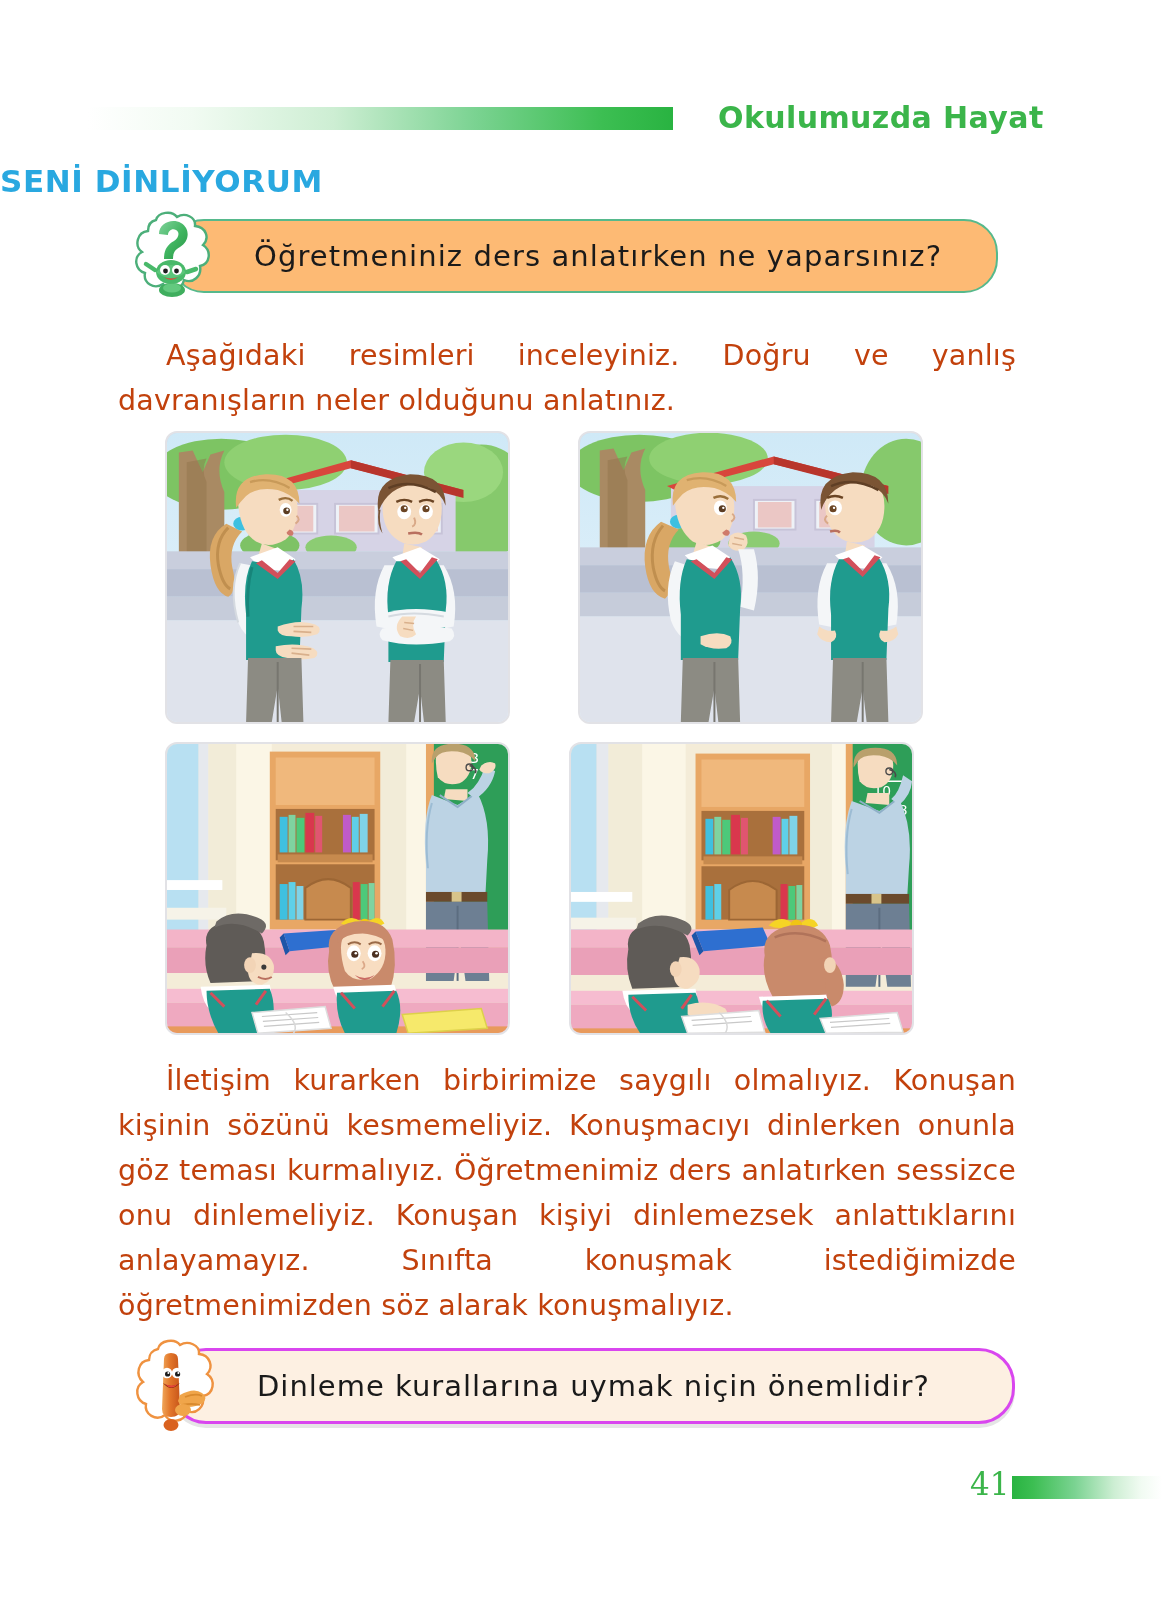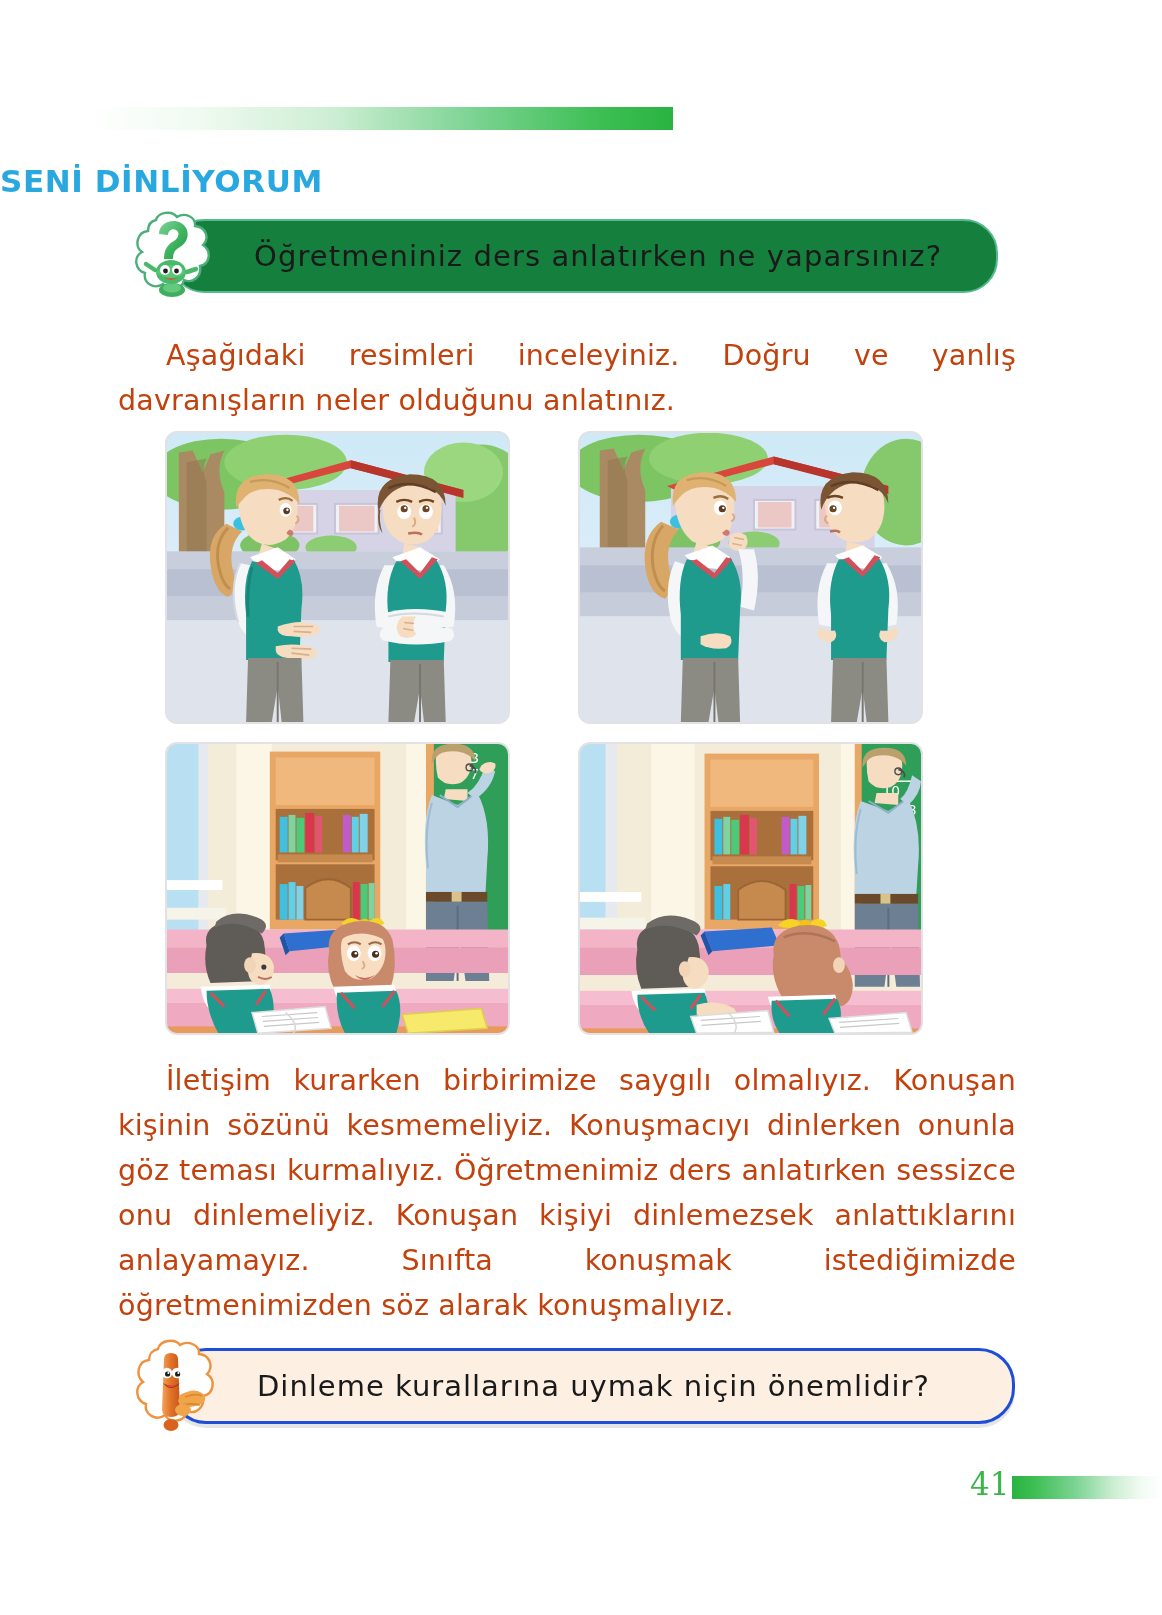--- a/index.html
+++ b/index.html
@@ -31,21 +31,21 @@
     position:absolute;left:0;top:163px;width:1162px;
     text-align:left;
     font-size:31px;font-weight:bold;color:#29a8e0;
     letter-spacing:.6px;
     font-family:"DejaVu Sans", sans-serif;
   }
 
   
   .bubble-green{
     position:absolute;left:170px;top:219px;width:828px;height:74px;
-    background:#15803d;
+    background:#fdba74;
     border:2px solid #56b98c;
     border-radius:34px;
     box-sizing:border-box;
   }
   .bubble-green .bubble-text{
     position:absolute;left:82px;top:50%;transform:translateY(-50%);
     font-size:29px;color:#1a1a1a;white-space:nowrap;
     letter-spacing:1.1px;
     font-family:"DejaVu Sans", sans-serif;
   }
@@ -71,32 +71,32 @@
     position:absolute;width:345px;height:293px;
     border:2px solid #e2e2e6;
     border-radius:12px;
     overflow:hidden;
     background:#cfd8e8;
     box-sizing:border-box;
   }
   .p1{left:0;top:0;}
   .p2{left:413px;top:0;}
   .p3{left:0;top:311px;}
-  .p4{left:413px;top:311px;}
+  .p4{left:404px;top:311px;}
   .panel svg{display:block;width:100%;height:100%;}
 
   
   .para-body{left:118px;top:1058px;width:898px;}
   .para-body .indent{display:inline-block;width:48px;}
 
   
   .bubble-orange{
     position:absolute;left:170px;top:1348px;width:845px;height:76px;
     background:#fdf0e2;
-    border:3px solid #1d4ed8;
+    border:3px solid #d946ef;
     border-radius:36px;
     box-sizing:border-box;
     box-shadow:0 4px 0 0 #e5e5e5;
   }
   .bubble-orange .bubble-text{
     position:absolute;left:84px;top:50%;transform:translateY(-50%);
     font-size:29px;color:#1a1a1a;white-space:nowrap;
     letter-spacing:1px;
     font-family:"DejaVu Sans", sans-serif;
   }
@@ -116,20 +116,21 @@
     background:linear-gradient(to right,#29b341 0%,#3cbe52 14%,#7bd392 42%,#cdeed3 68%,#f1fbf2 86%,#ffffff 100%);
   }
 </style>
 </head>
 <body>
 
 <div class="page">
 
   <div class="header">
     <div class="header-bar"></div>
+    <div class="header-title">Okulumuzda Hayat</div>
   </div>
 
   <div class="section-heading">SENİ DİNLİYORUM</div>
 
   <div class="bubble-green">
     <div class="bubble-text">Öğretmeniniz ders anlatırken ne yaparsınız?</div>
   </div>
 
   <div class="mascot-green">
     <svg viewBox="0 0 92 96">

